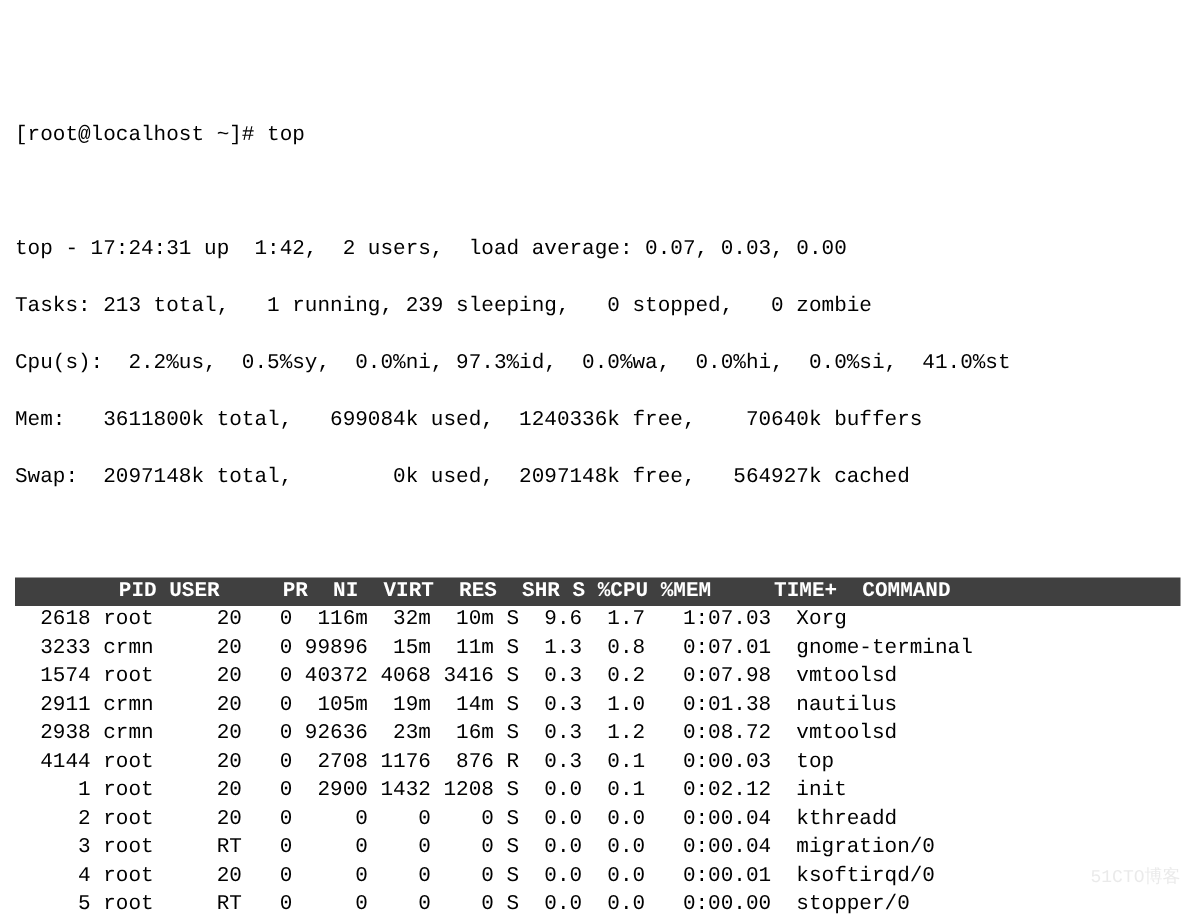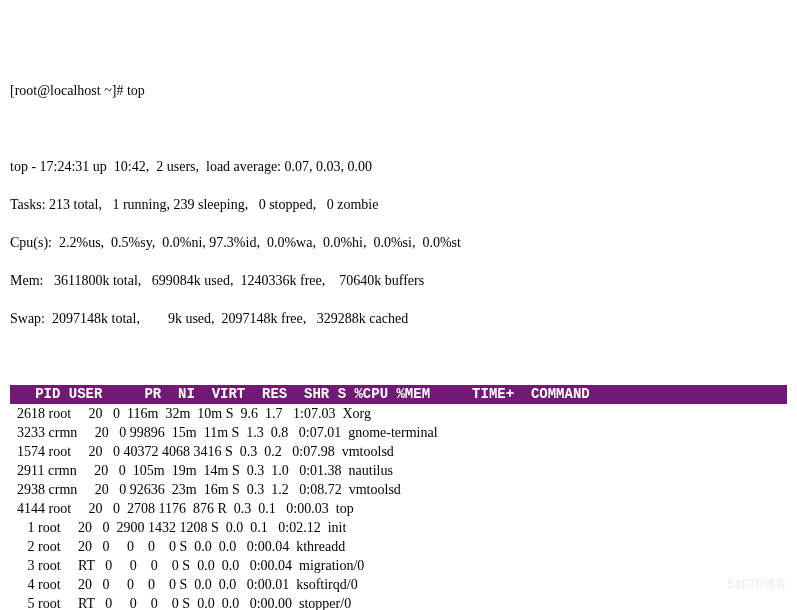--- a/index.html
+++ b/index.html
@@ -11,50 +11,50 @@
       background: #fff;
       font-family: "Courier New", monospace;
       font-size: 14px;
       line-height: 19px;
       color: #000;
       padding: 5px 10px;
       white-space: pre;
       width: 797px;
     }
     .header-row {
-      background: #701a75;
+      background: #404040;
       color: #fff;
       font-weight: bold;
       display: inline-block;
       width: 100%;
+      padding-left: 44px;
     }
     .row {
       white-space: pre;
-      font-family: Liberation Serif, serif;
     }
     .watermark {
       position: absolute;
       bottom: 15px;
       right: 10px;
       color: #ccc;
       font-size: 12px;
       opacity: 0.4;
     }
   </style>
 </head>
 <body>
 
 
 
 <div class="row">[root@localhost ~]# top</div>
 <div class="row"> </div>
-<div class="row">top - 17:24:31 up  10:42,  2 users,  load average: 0.07, 0.03, 0.00</div>
+<div class="row">top - 17:24:31 up  1:42,  2 users,  load average: 0.07, 0.03, 0.00</div>
 <div class="row">Tasks: 213 total,   1 running, 239 sleeping,   0 stopped,   0 zombie</div>
-<div class="row">Cpu(s):  2.2%us,  0.5%sy,  0.0%ni, 97.3%id,  0.0%wa,  0.0%hi,  0.0%si,  0.0%st</div>
+<div class="row">Cpu(s):  2.2%us,  0.5%sy,  0.0%ni, 97.3%id,  0.0%wa,  0.0%hi,  0.0%si,  41.0%st</div>
 <div class="row">Mem:   3611800k total,   699084k used,  1240336k free,    70640k buffers</div>
-<div class="row">Swap:  2097148k total,        9k used,  2097148k free,   329288k cached</div>
+<div class="row">Swap:  2097148k total,        0k used,  2097148k free,   564927k cached</div>
 <div class="row"> </div>
 <div class="header-row" id="header-line">   PID USER     PR  NI  VIRT  RES  SHR S %CPU %MEM     TIME+  COMMAND   </div>
 <div id="process-list"><div class="row">  2618 root     20   0  116m  32m  10m S  9.6  1.7   1:07.03  Xorg</div><div class="row">  3233 crmn     20   0 99896  15m  11m S  1.3  0.8   0:07.01  gnome-terminal</div><div class="row">  1574 root     20   0 40372 4068 3416 S  0.3  0.2   0:07.98  vmtoolsd</div><div class="row">  2911 crmn     20   0  105m  19m  14m S  0.3  1.0   0:01.38  nautilus</div><div class="row">  2938 crmn     20   0 92636  23m  16m S  0.3  1.2   0:08.72  vmtoolsd</div><div class="row">  4144 root     20   0  2708 1176  876 R  0.3  0.1   0:00.03  top</div><div class="row">     1 root     20   0  2900 1432 1208 S  0.0  0.1   0:02.12  init</div><div class="row">     2 root     20   0     0    0    0 S  0.0  0.0   0:00.04  kthreadd</div><div class="row">     3 root     RT   0     0    0    0 S  0.0  0.0   0:00.04  migration/0</div><div class="row">     4 root     20   0     0    0    0 S  0.0  0.0   0:00.01  ksoftirqd/0</div><div class="row">     5 root     RT   0     0    0    0 S  0.0  0.0   0:00.00  stopper/0</div></div>
 <div class="watermark">51CTO博客</div>
 
 
 
 
 </body></html>

